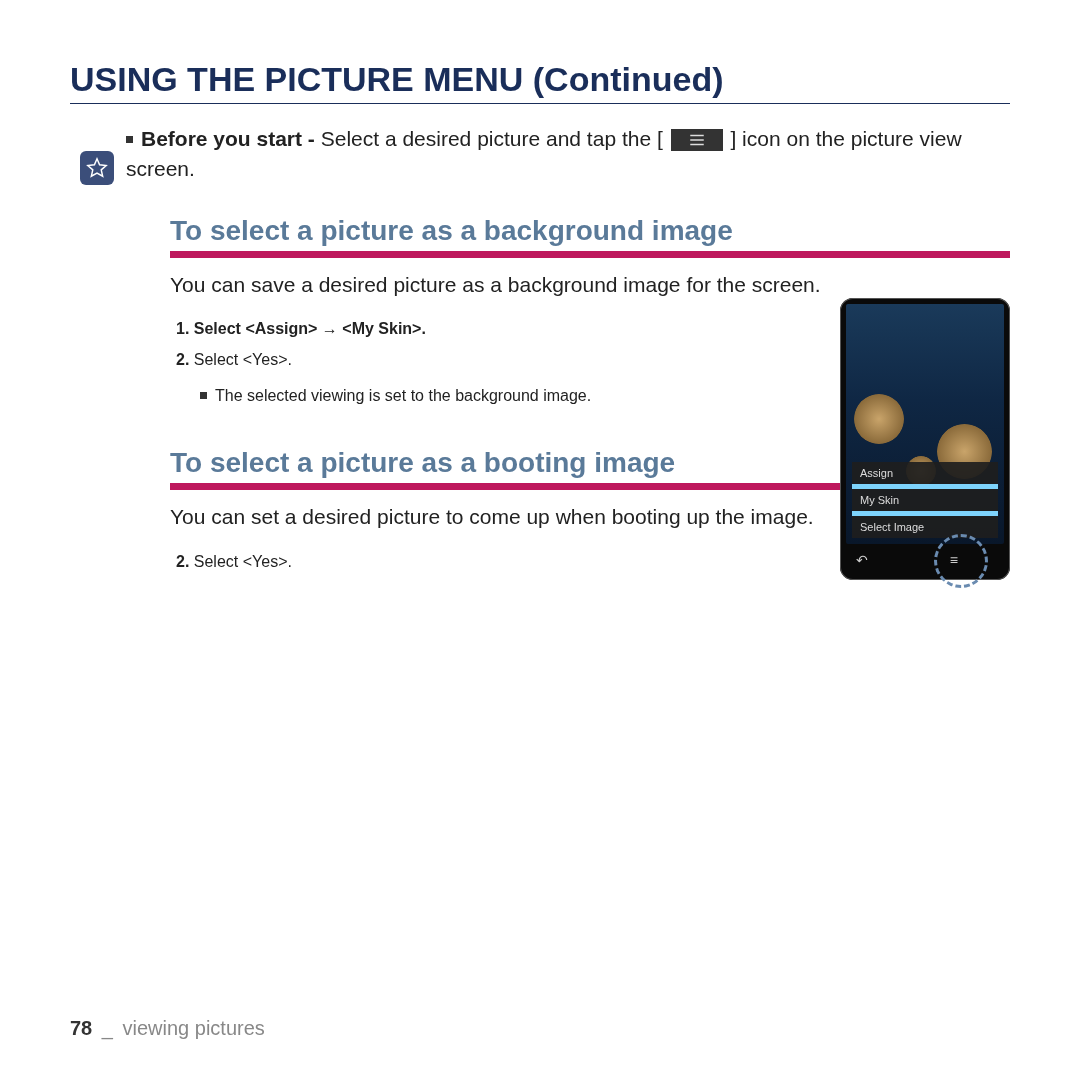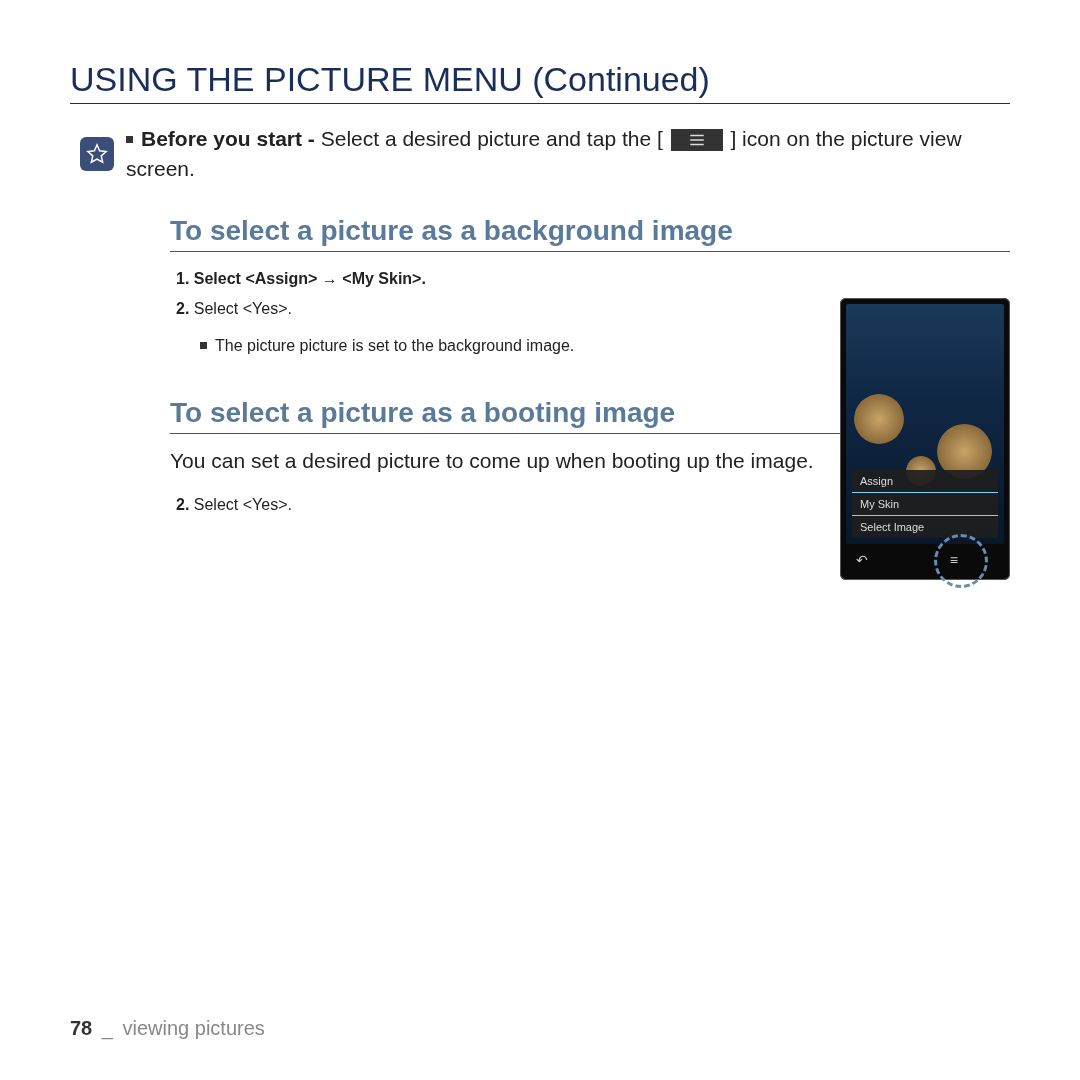--- a/index.html
+++ b/index.html
@@ -7,29 +7,29 @@
     width: 1080px;
     height: 1080px;
     background: #ffffff;
     font-family: Arial, Helvetica, sans-serif;
     color: #222;
     position: relative;
     padding: 60px 70px 40px 70px;
   }
   .page-title {
     font-size: 34px;
-    font-weight: normal;
+    font-weight: bold;
     color: #1a2e5a;
     border-bottom: 1px solid #1a2e5a;
     padding-bottom: 4px;
     margin-bottom: 18px;
   }
   .note-row {
     display: flex;
-    align-items: center;
+    align-items: flex-end;
     gap: 12px;
     padding-left: 10px;
     margin-bottom: 30px;
   }
   .star-icon {
     width: 34px;
     height: 34px;
     flex: 0 0 34px;
     border-radius: 6px;
     background: #3b4e7a;
@@ -59,21 +59,21 @@
   .menu-chip svg { width: 18px; height: 14px; }
 
   .section {
     margin-left: 100px;
     margin-bottom: 36px;
   }
   .sub-heading {
     font-size: 28px;
     font-weight: bold;
     color: #5a7a99;
-    border-bottom: 1px solid #be185d;
+    border-bottom: 7px solid #be185d;
     padding-bottom: 4px;
     margin-bottom: 12px;
   }
   .body-text {
     font-size: 21px;
     line-height: 1.45;
     margin-bottom: 14px;
   }
   .steps {
     font-size: 16px;
@@ -92,21 +92,21 @@
   }
 
   
   .device {
     position: absolute;
     right: 70px;
     top: 298px;
     width: 170px;
     height: 282px;
     background: #0a0a0a;
-    border-radius: 6px;
+    border-radius: 13px;
     box-shadow: 0 0 0 1px #555 inset;
     overflow: visible;
   }
   .device .screen {
     position: absolute;
     left: 6px; right: 6px; top: 6px;
     height: 240px;
     background: linear-gradient(180deg,#1a3a5a 0%, #0f2744 40%, #09172a 100%);
     border-radius: 2px;
     overflow: hidden;
@@ -122,21 +122,21 @@
   .device .menu-pop {
     position: absolute;
     left: 6px; right: 6px;
     bottom: 6px;
     background: rgba(30,30,30,0.92);
     font-size: 11px;
     color: #ddd;
   }
   .device .menu-pop div {
     padding: 5px 8px;
-    border-top: 1px solid #7dd3fc;
+    border-top: 5px solid #7dd3fc;
   }
   .device .menu-pop div:first-child { border-top: none; }
   .device .navbar {
     position: absolute;
     left: 6px; right: 6px; bottom: 6px;
     height: 28px;
     display: flex;
     align-items: center;
     color: #ccc;
     font-size: 14px;
@@ -183,24 +183,25 @@
           <line x1="3" y1="9" x2="21" y2="9" stroke="#ddd" stroke-width="2"></line>
           <line x1="3" y1="15" x2="21" y2="15" stroke="#ddd" stroke-width="2"></line>
         </svg>
     </span>
     <span>] icon on the picture view screen.</span>
   </div>
 </div>
 
 <div class="section">
   <div class="sub-heading">To select a picture as a background image</div>
+  <div class="body-text">You can save a desired picture as a background image for the screen.</div>
   <div class="steps">
     <div><span class="bold">1.</span> <span class="bold">Select &lt;Assign&gt; → &lt;My Skin&gt;.</span></div>
     <div><span class="bold">2.</span> <span>Select &lt;Yes&gt;.</span></div>
-    <div class="sub-bullet"><span class="sq"></span><span>The picture picture is set to the background image.</span></div>
+    <div class="sub-bullet"><span class="sq"></span><span>The selected viewing is set to the background image.</span></div>
   </div>
 </div>
 
 <div class="device">
   <div class="screen">
     <div class="starfish sf1"></div>
     <div class="starfish sf2"></div>
     <div class="starfish sf3"></div>
     <div class="menu-pop">
       <div>Assign</div>

